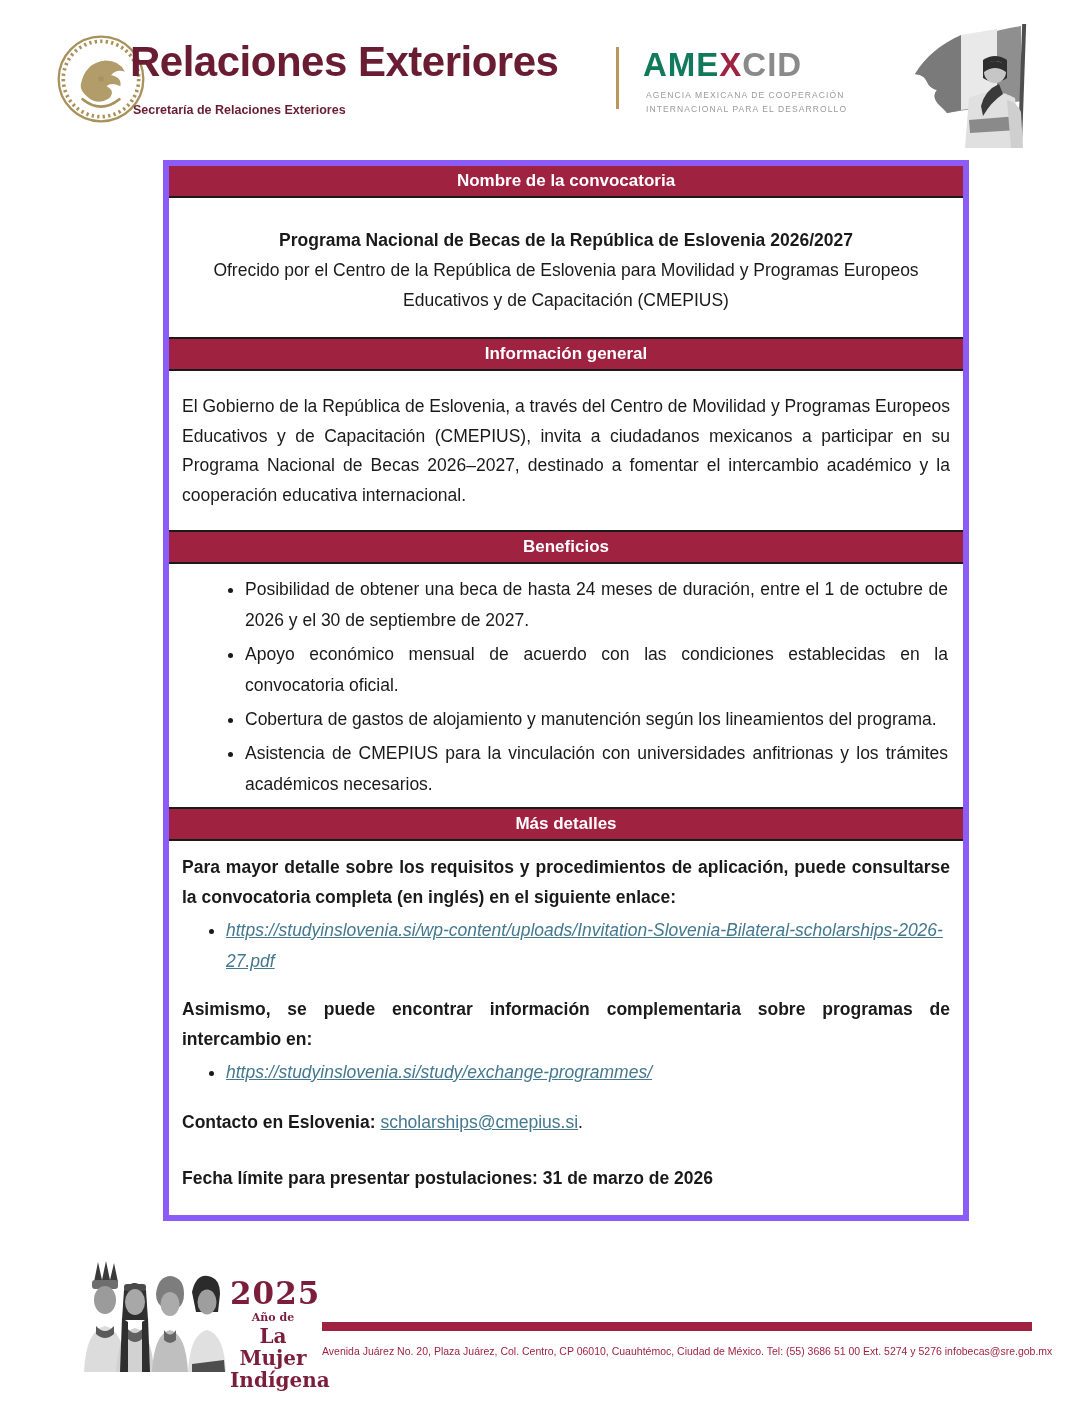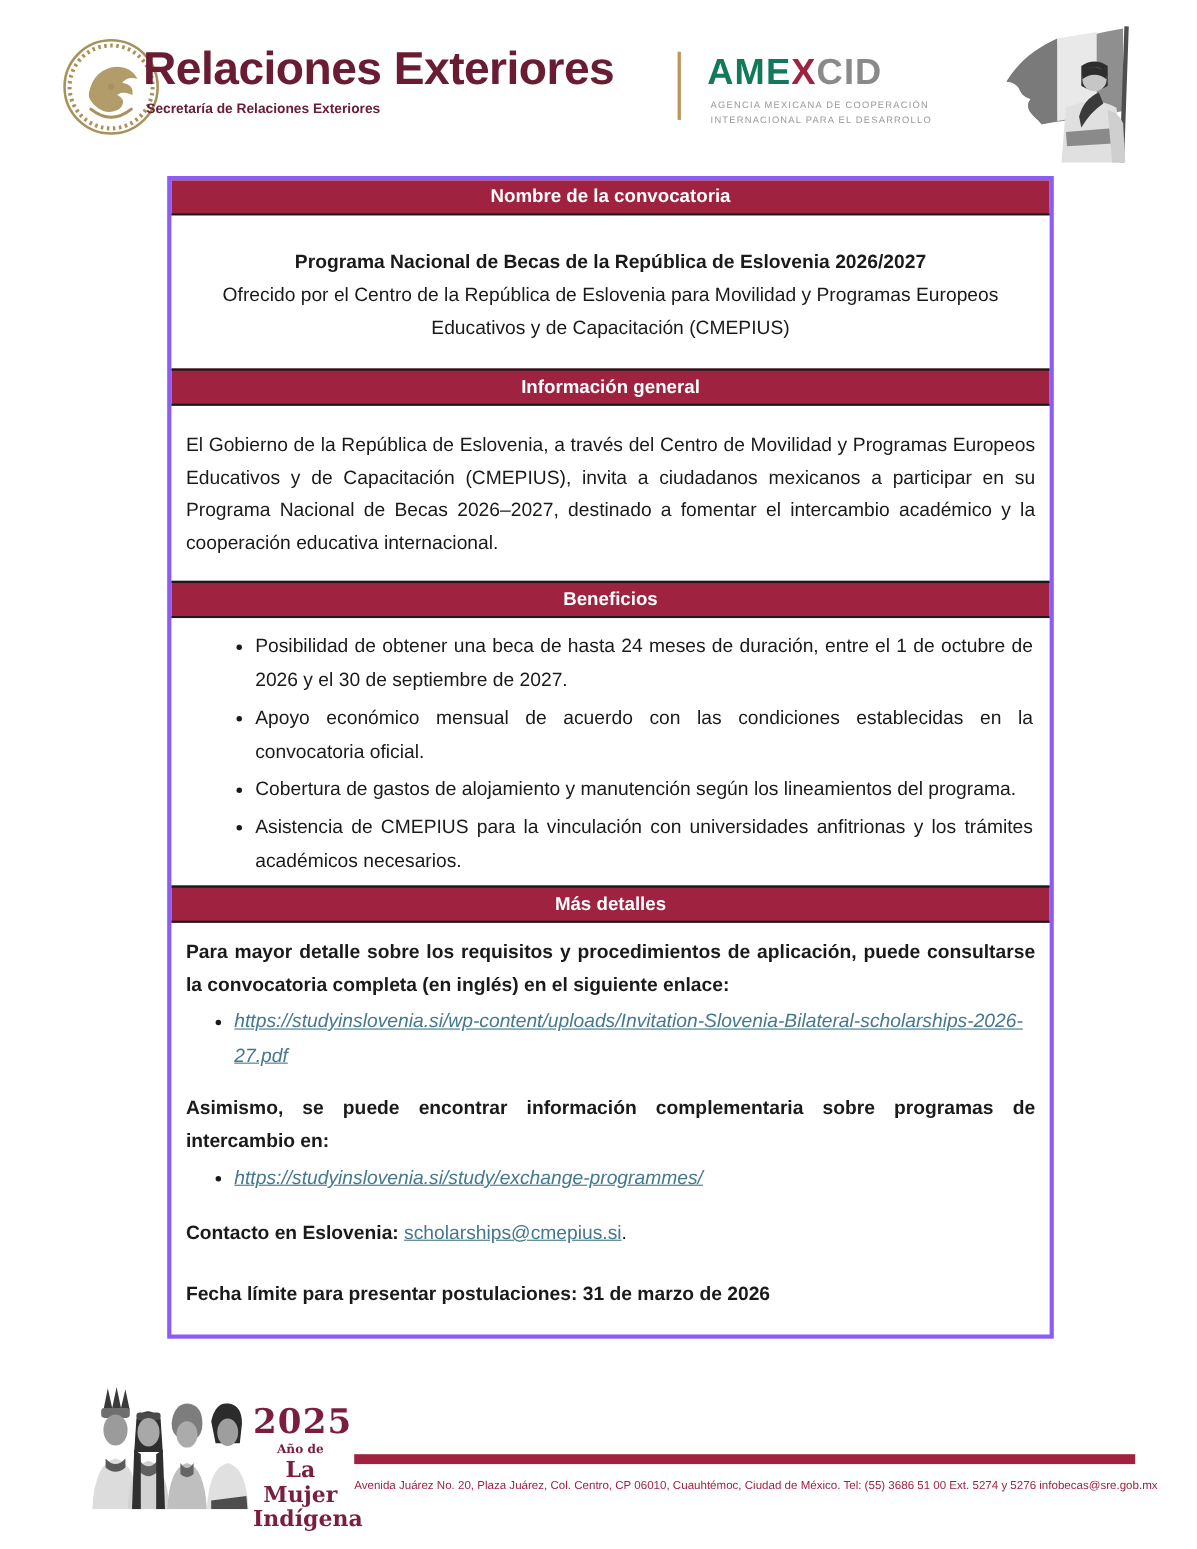--- a/index.html
+++ b/index.html
@@ -15,21 +15,21 @@
 
   
   .seal { position:absolute; left:55px; top:33px; width:92px; height:92px; }
   .brand-title {
     position:absolute; left:130px; top:38px;
     font-family:Liberation Sans, sans-serif;
     font-weight:bold; font-size:42px; letter-spacing:-0.5px;
     color:#691C32; white-space:nowrap;
   }
   .brand-subtitle {
-    position:absolute; left:133px; top:92px;
+    position:absolute; left:133px; top:103px;
     font-size:12.5px; font-weight:bold; color:#691C32; white-space:nowrap;
   }
   .logo-divider {
     position:absolute; left:616px; top:47px; width:3px; height:62px;
     background:#BC955C;
   }
   .amexcid-name {
     position:absolute; left:643px; top:46px;
     font-size:33px; font-weight:800; letter-spacing:1px; white-space:nowrap;
   }
@@ -38,22 +38,22 @@
   .amexcid-name .p3 { color:#8A8A8A;text-align:right; }
   .amexcid-tagline {
     position:absolute; left:646px; top:88px;
     font-size:8.5px; letter-spacing:1.1px; line-height:1.65;
     color:#9A9A9A; white-space:nowrap;
   }
   .flag-woman { position:absolute; left:903px; top:20px; width:162px; height:128px; }
 
   
   .doc-table {
-    position:absolute; left:152px; top:160px; width:806px;
-    border:4px solid #8b5cf6; background:#fff;
+    position:absolute; left:163px; top:160px; width:806px;
+    border:6px solid #8b5cf6; background:#fff;
   }
   .banner {
     background:#9F2241; color:#ffffff;
     font-weight:bold; font-size:17px; text-align:center;
     line-height:30px; height:34px;
     border-top:2px solid #1A1A1A; border-bottom:2px solid #1A1A1A;
   }
   .banner.first { border-top:none; height:32px; }
   .sec { background:#fff; font-size:17.5px; }
   .sec-title { text-align:center; padding:27px 20px 22px; line-height:30px; }

